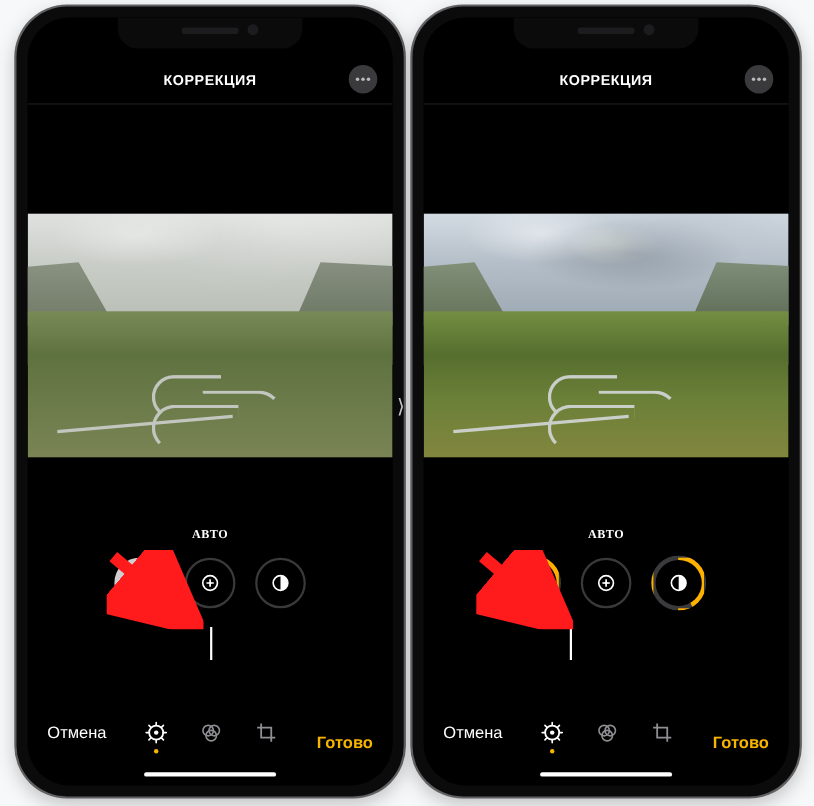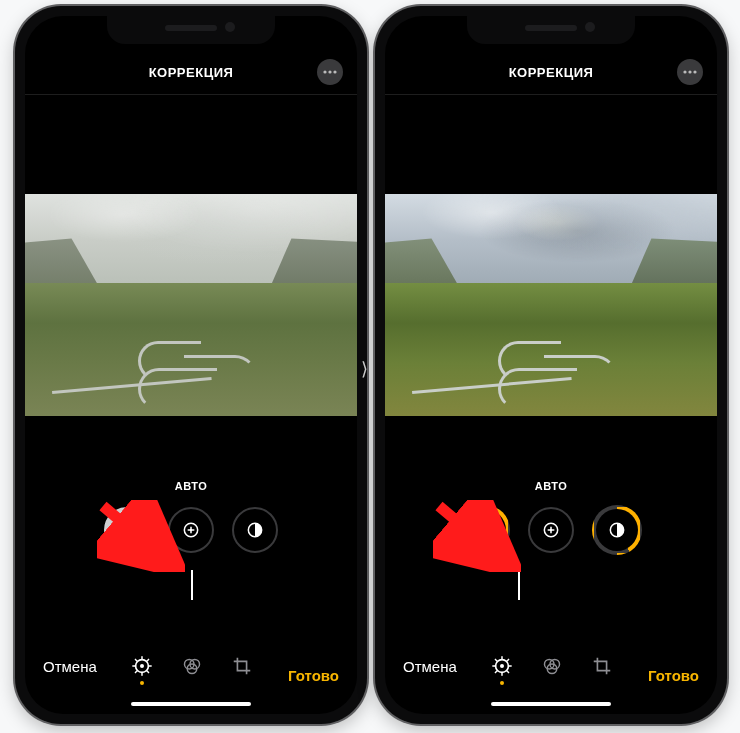--- a/index.html
+++ b/index.html
@@ -57,21 +57,21 @@
   .road.r1{left:34%;top:44%;width:60px;height:34px;border-radius:30px 0 0 30px;
            border-width:3px 0 3px 3px;}
   .road.r2{left:48%;top:54%;width:70px;height:38px;border-radius:0 34px 34px 0;
            border-width:3px 3px 3px 0;}
   .road.r3{left:34%;top:64%;width:76px;height:36px;border-radius:34px 0 0 34px;
            border-width:3px 0 3px 3px;}
   .road.r4{left:8%;top:76%;width:160px;height:4px;border-width:3px 0 0 0;
            transform:rotate(-5deg);border-radius:0;}
   
   .tool-label{position:absolute;bottom:222px;left:0;right:0;text-align:center;
-              color:#fff;font-size:11px;font-weight:600;letter-spacing:.5px;}
+              color:#fff;font-size:11px;font-weight:600;letter-spacing:.5px;font-family:Liberation Serif, serif;}
   
   .dials{position:absolute;bottom:158px;left:0;right:0;height:52px;display:flex;
          justify-content:center;gap:18px;align-items:center;}
   .dial{width:42px;height:42px;border-radius:50%;border:2px solid #3a3a3c;
         display:flex;align-items:center;justify-content:center;position:relative;}
   .dial.selected{background:#cfcfd1;border-color:#cfcfd1;}
   .dial.selected svg{color:#000;}
   .dial svg{width:20px;height:20px;color:#fff;}
   .dial.half-arc{border-color:transparent;background:
      conic-gradient(#ffb100 0 160deg,#3a3a3c 160deg 360deg);padding:2px;}

